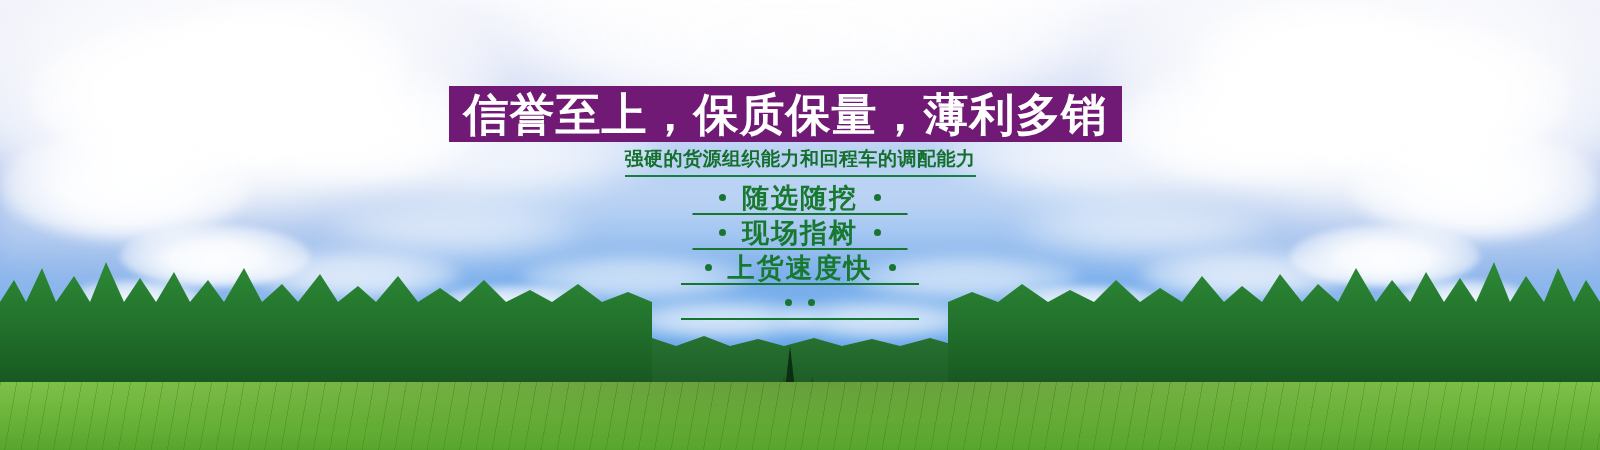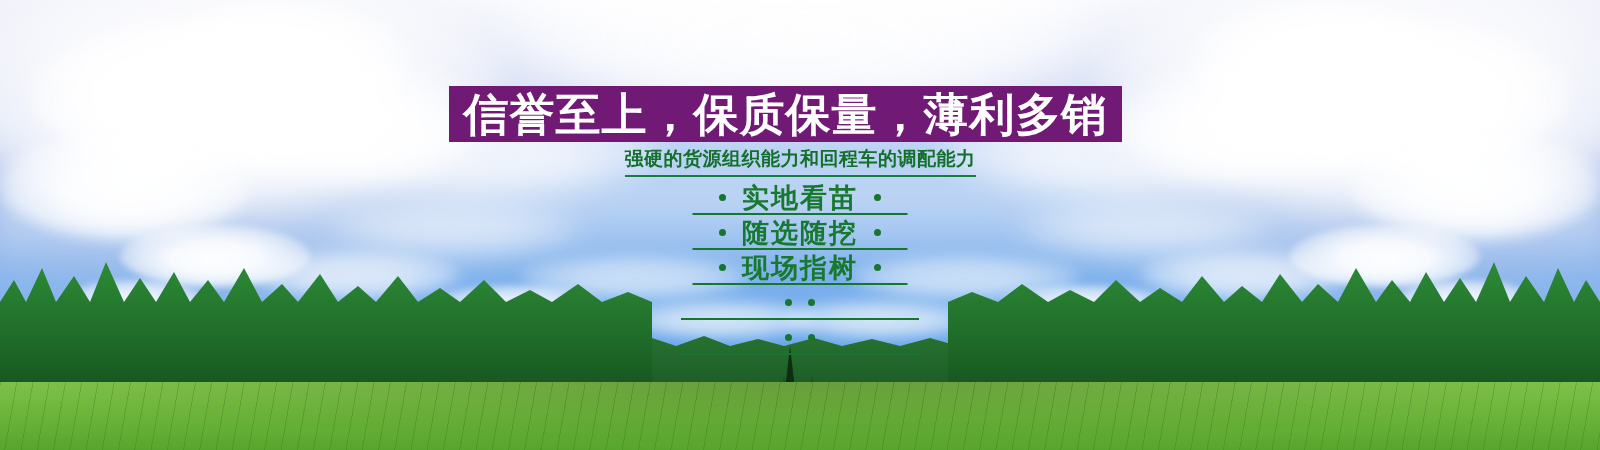--- a/index.html
+++ b/index.html
@@ -380,43 +380,38 @@
     <div class="headline-box">
       <span class="headline-text">信誉至上，保质保量，薄利多销</span>
     </div>
 
     <div class="subtitle">
       <span class="subtitle-text">强硬的货源组织能力和回程车的调配能力</span>
     </div>
 
     <div class="list">
 
+
       <div class="list-row">
         <span class="dot"></span>
-        <span class="row-text">实地看苗</span>
+        <span class="row-text">随选随挖</span>
         <span class="dot"></span>
         <span class="rule"></span>
       </div>
 
       <div class="list-row">
         <span class="dot"></span>
-        <span class="row-text">随选随挖</span>
+        <span class="row-text">现场指树</span>
         <span class="dot"></span>
         <span class="rule"></span>
       </div>
 
       <div class="list-row">
         <span class="dot"></span>
-        <span class="row-text">现场指树</span>
-        <span class="dot"></span>
-        <span class="rule"></span>
-      </div>
-
-      <div class="list-row">
-        <span class="dot"></span>
+        <span class="row-text">上货速度快</span>
         <span class="dot"></span>
         <span class="rule wide"></span>
       </div>
 
       <div class="list-row">
         <span class="dot"></span>
         <span class="dot"></span>
         <span class="rule wide"></span>
       </div>
 

